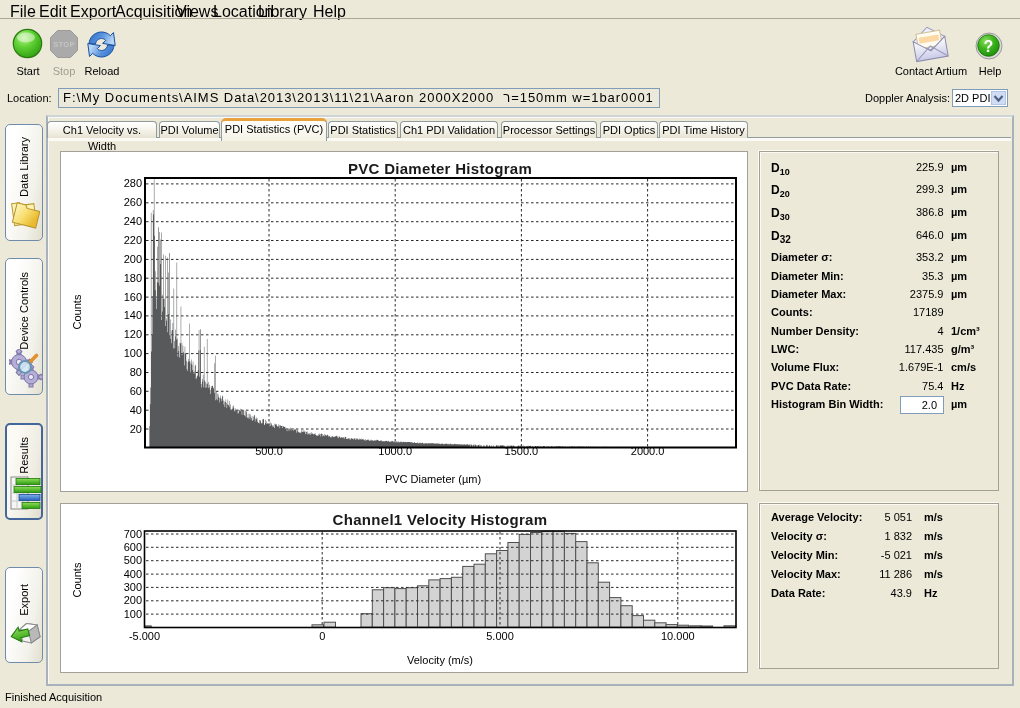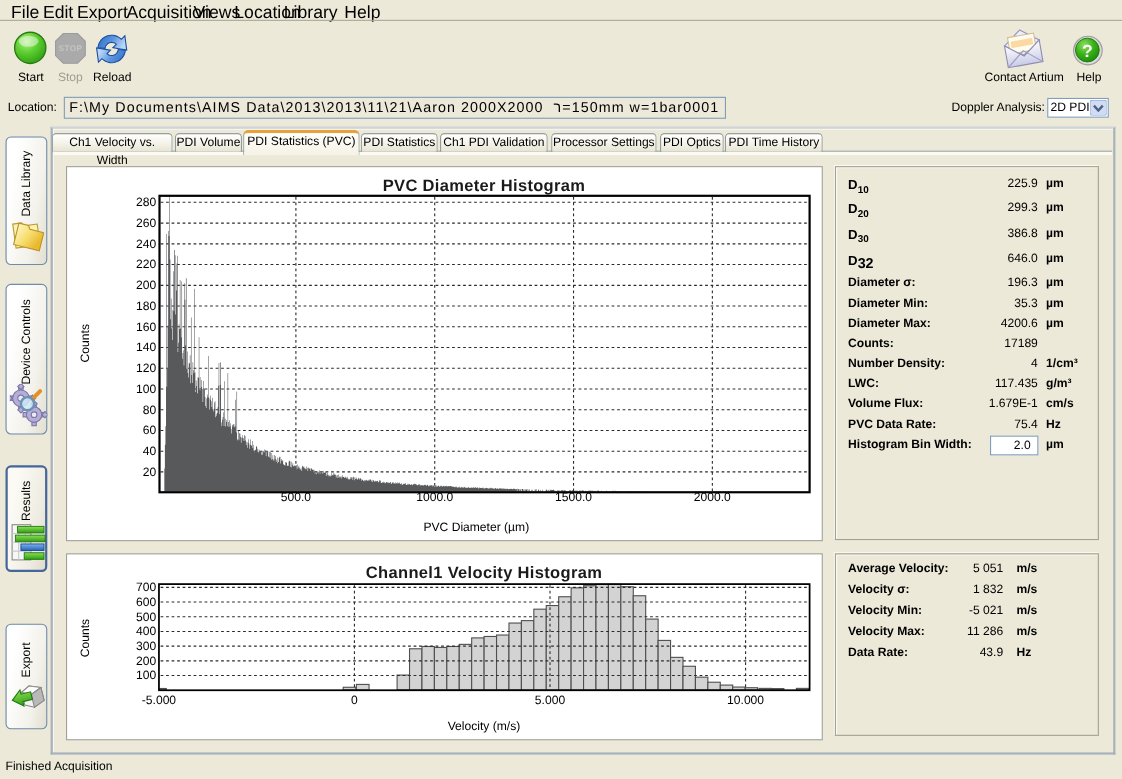--- a/index.html
+++ b/index.html
@@ -325,37 +325,37 @@
     <span class="slab" style="top:0"><span style="font-size:12px">D</span><span style="font-size:9px;position:relative;top:3px">20</span></span>
     <span class="sval" style="left:104px;width:80.5px;top:0">299.3</span>
     <span class="sunit" style="left:192px;top:0">µm</span>
   </div>
 <div class="srow" style="left:759px;top:206px;width:240px;height:14px">
     <span class="slab" style="top:0"><span style="font-size:12px">D</span><span style="font-size:9px;position:relative;top:3px">30</span></span>
     <span class="sval" style="left:104px;width:80.5px;top:0">386.8</span>
     <span class="sunit" style="left:192px;top:0">µm</span>
   </div>
 <div class="srow" style="left:759px;top:229px;width:240px;height:14px">
-    <span class="slab" style="top:0"><span style="font-size:12px">D</span><span style="font-size:13px;position:relative;top:3px">32</span></span>
+    <span class="slab" style="top:0"><span style="font-size:12px">D</span><span style="font-size:10px;position:relative;top:3px">32</span></span>
     <span class="sval" style="left:104px;width:80.5px;top:0">646.0</span>
     <span class="sunit" style="left:192px;top:0">µm</span>
   </div>
 <div class="srow" style="left:759px;top:251px;width:240px;height:14px">
     <span class="slab" style="top:0">Diameter σ:</span>
-    <span class="sval" style="left:104px;width:80.5px;top:0">196.3</span>
+    <span class="sval" style="left:104px;width:80.5px;top:0">353.2</span>
     <span class="sunit" style="left:192px;top:0">µm</span>
   </div>
 <div class="srow" style="left:759px;top:269.5px;width:240px;height:14px">
     <span class="slab" style="top:0">Diameter Min:</span>
     <span class="sval" style="left:104px;width:80.5px;top:0">35.3</span>
     <span class="sunit" style="left:192px;top:0">µm</span>
   </div>
 <div class="srow" style="left:759px;top:287.5px;width:240px;height:14px">
     <span class="slab" style="top:0">Diameter Max:</span>
-    <span class="sval" style="left:104px;width:80.5px;top:0">4200.6</span>
+    <span class="sval" style="left:104px;width:80.5px;top:0">2375.9</span>
     <span class="sunit" style="left:192px;top:0">µm</span>
   </div>
 <div class="srow" style="left:759px;top:306px;width:240px;height:14px">
     <span class="slab" style="top:0">Counts:</span>
     <span class="sval" style="left:104px;width:80.5px;top:0">17189</span>
   </div>
 <div class="srow" style="left:759px;top:324.5px;width:240px;height:14px">
     <span class="slab" style="top:0">Number Density:</span>
     <span class="sval" style="left:104px;width:80.5px;top:0">4</span>
     <span class="sunit" style="left:192px;top:0">1/cm³</span>

